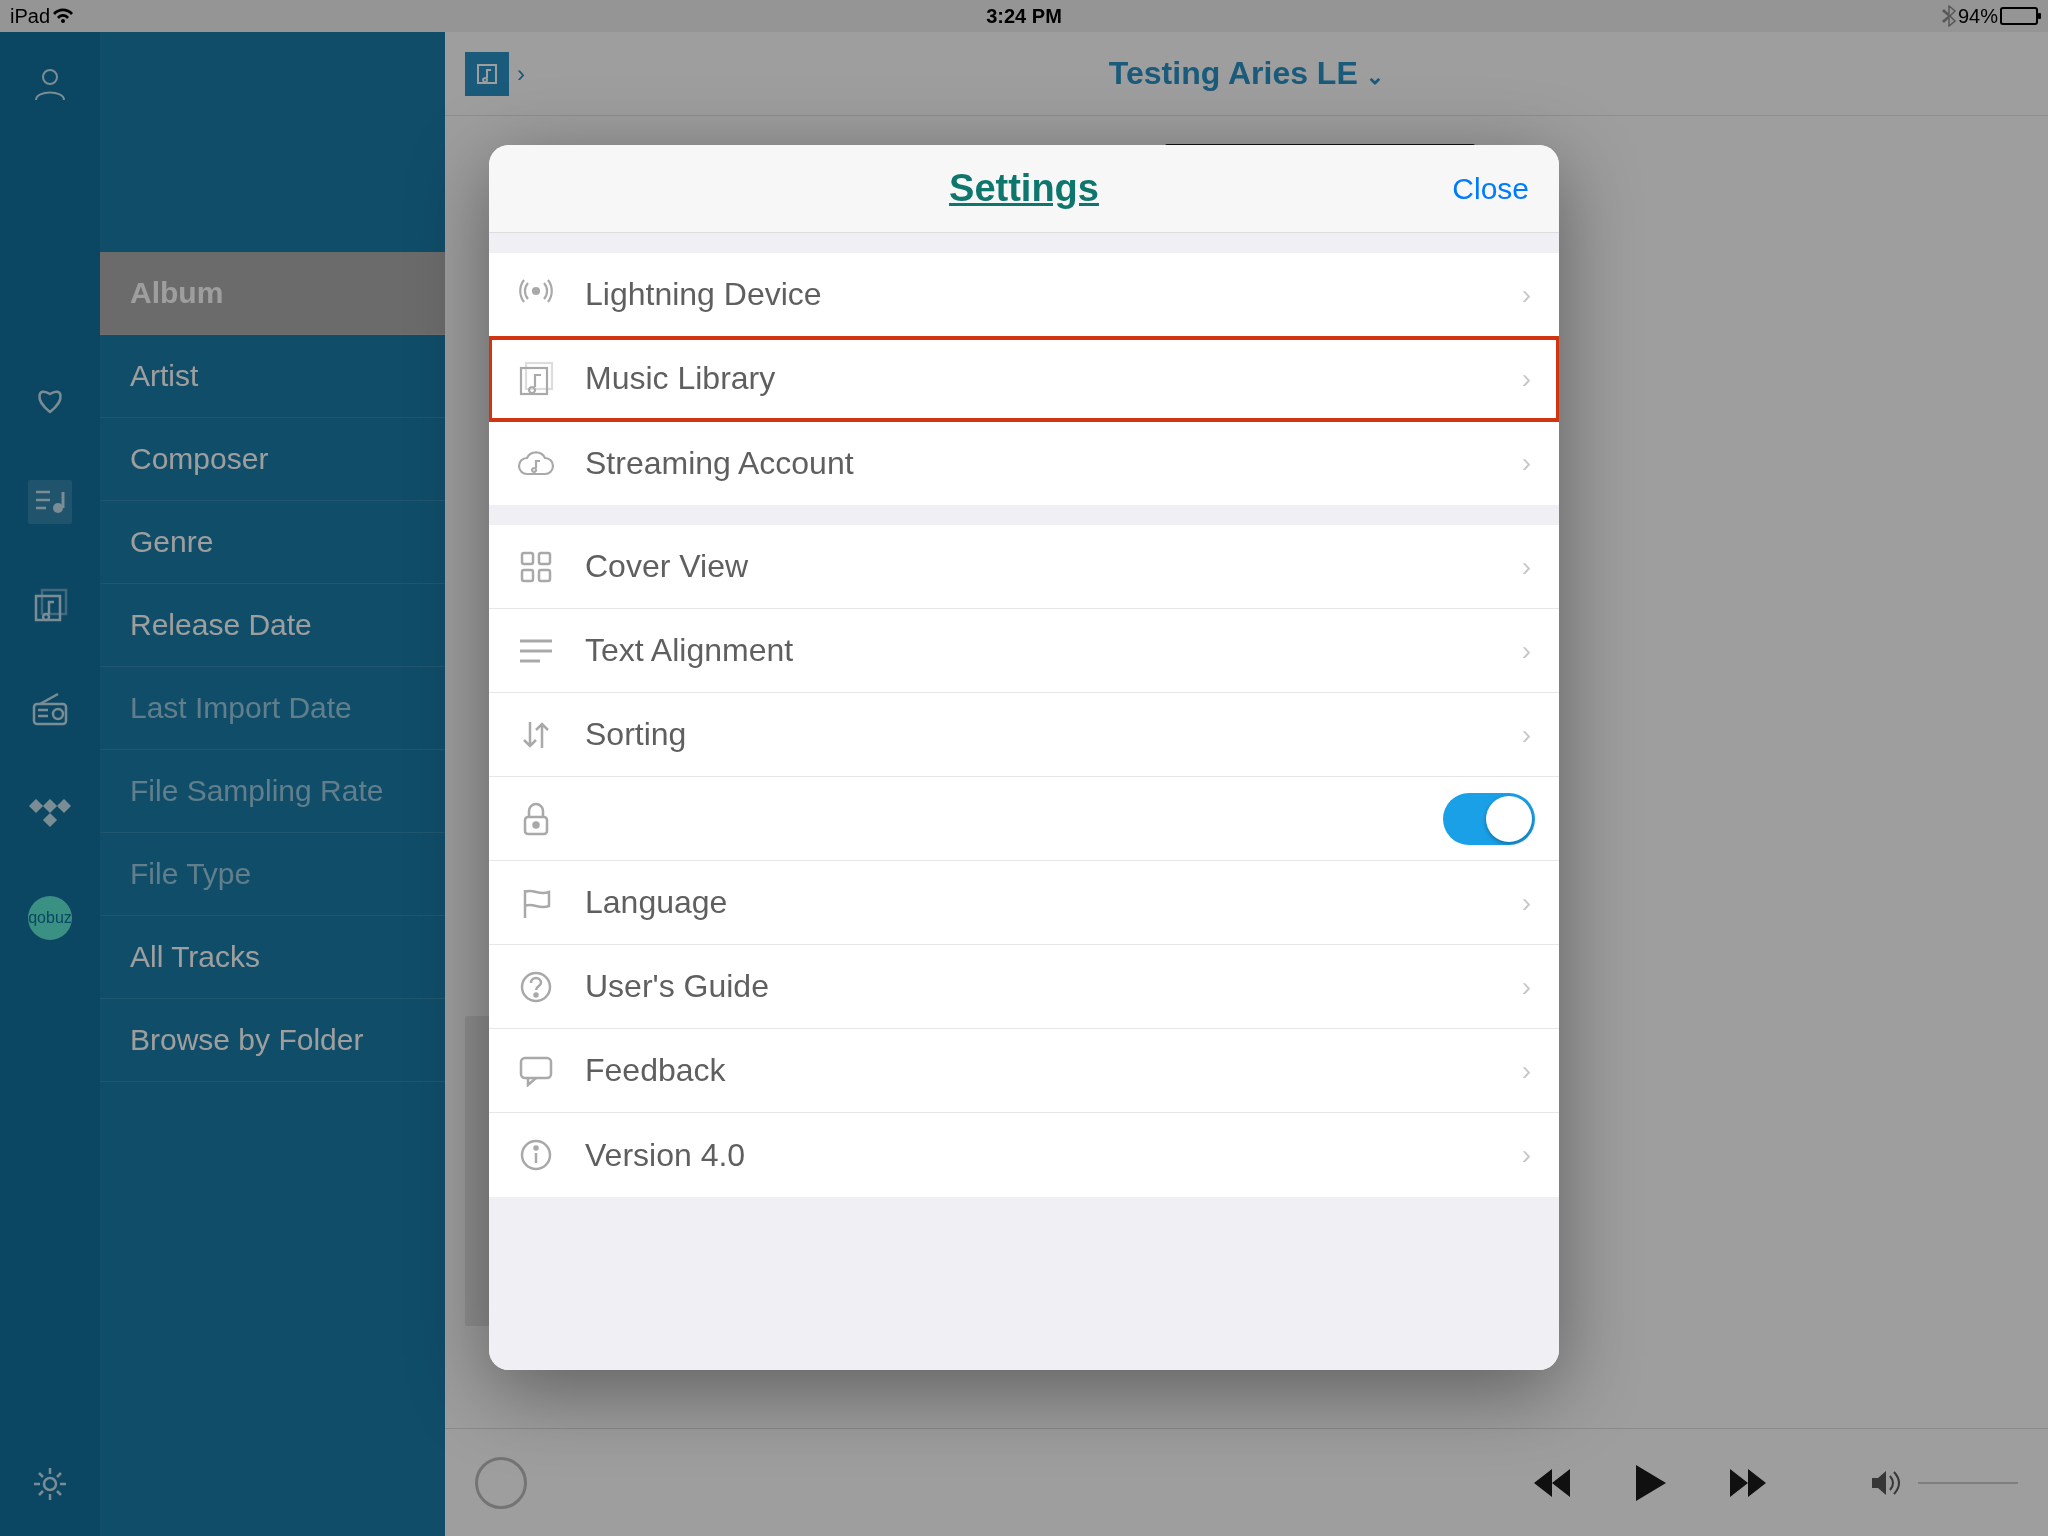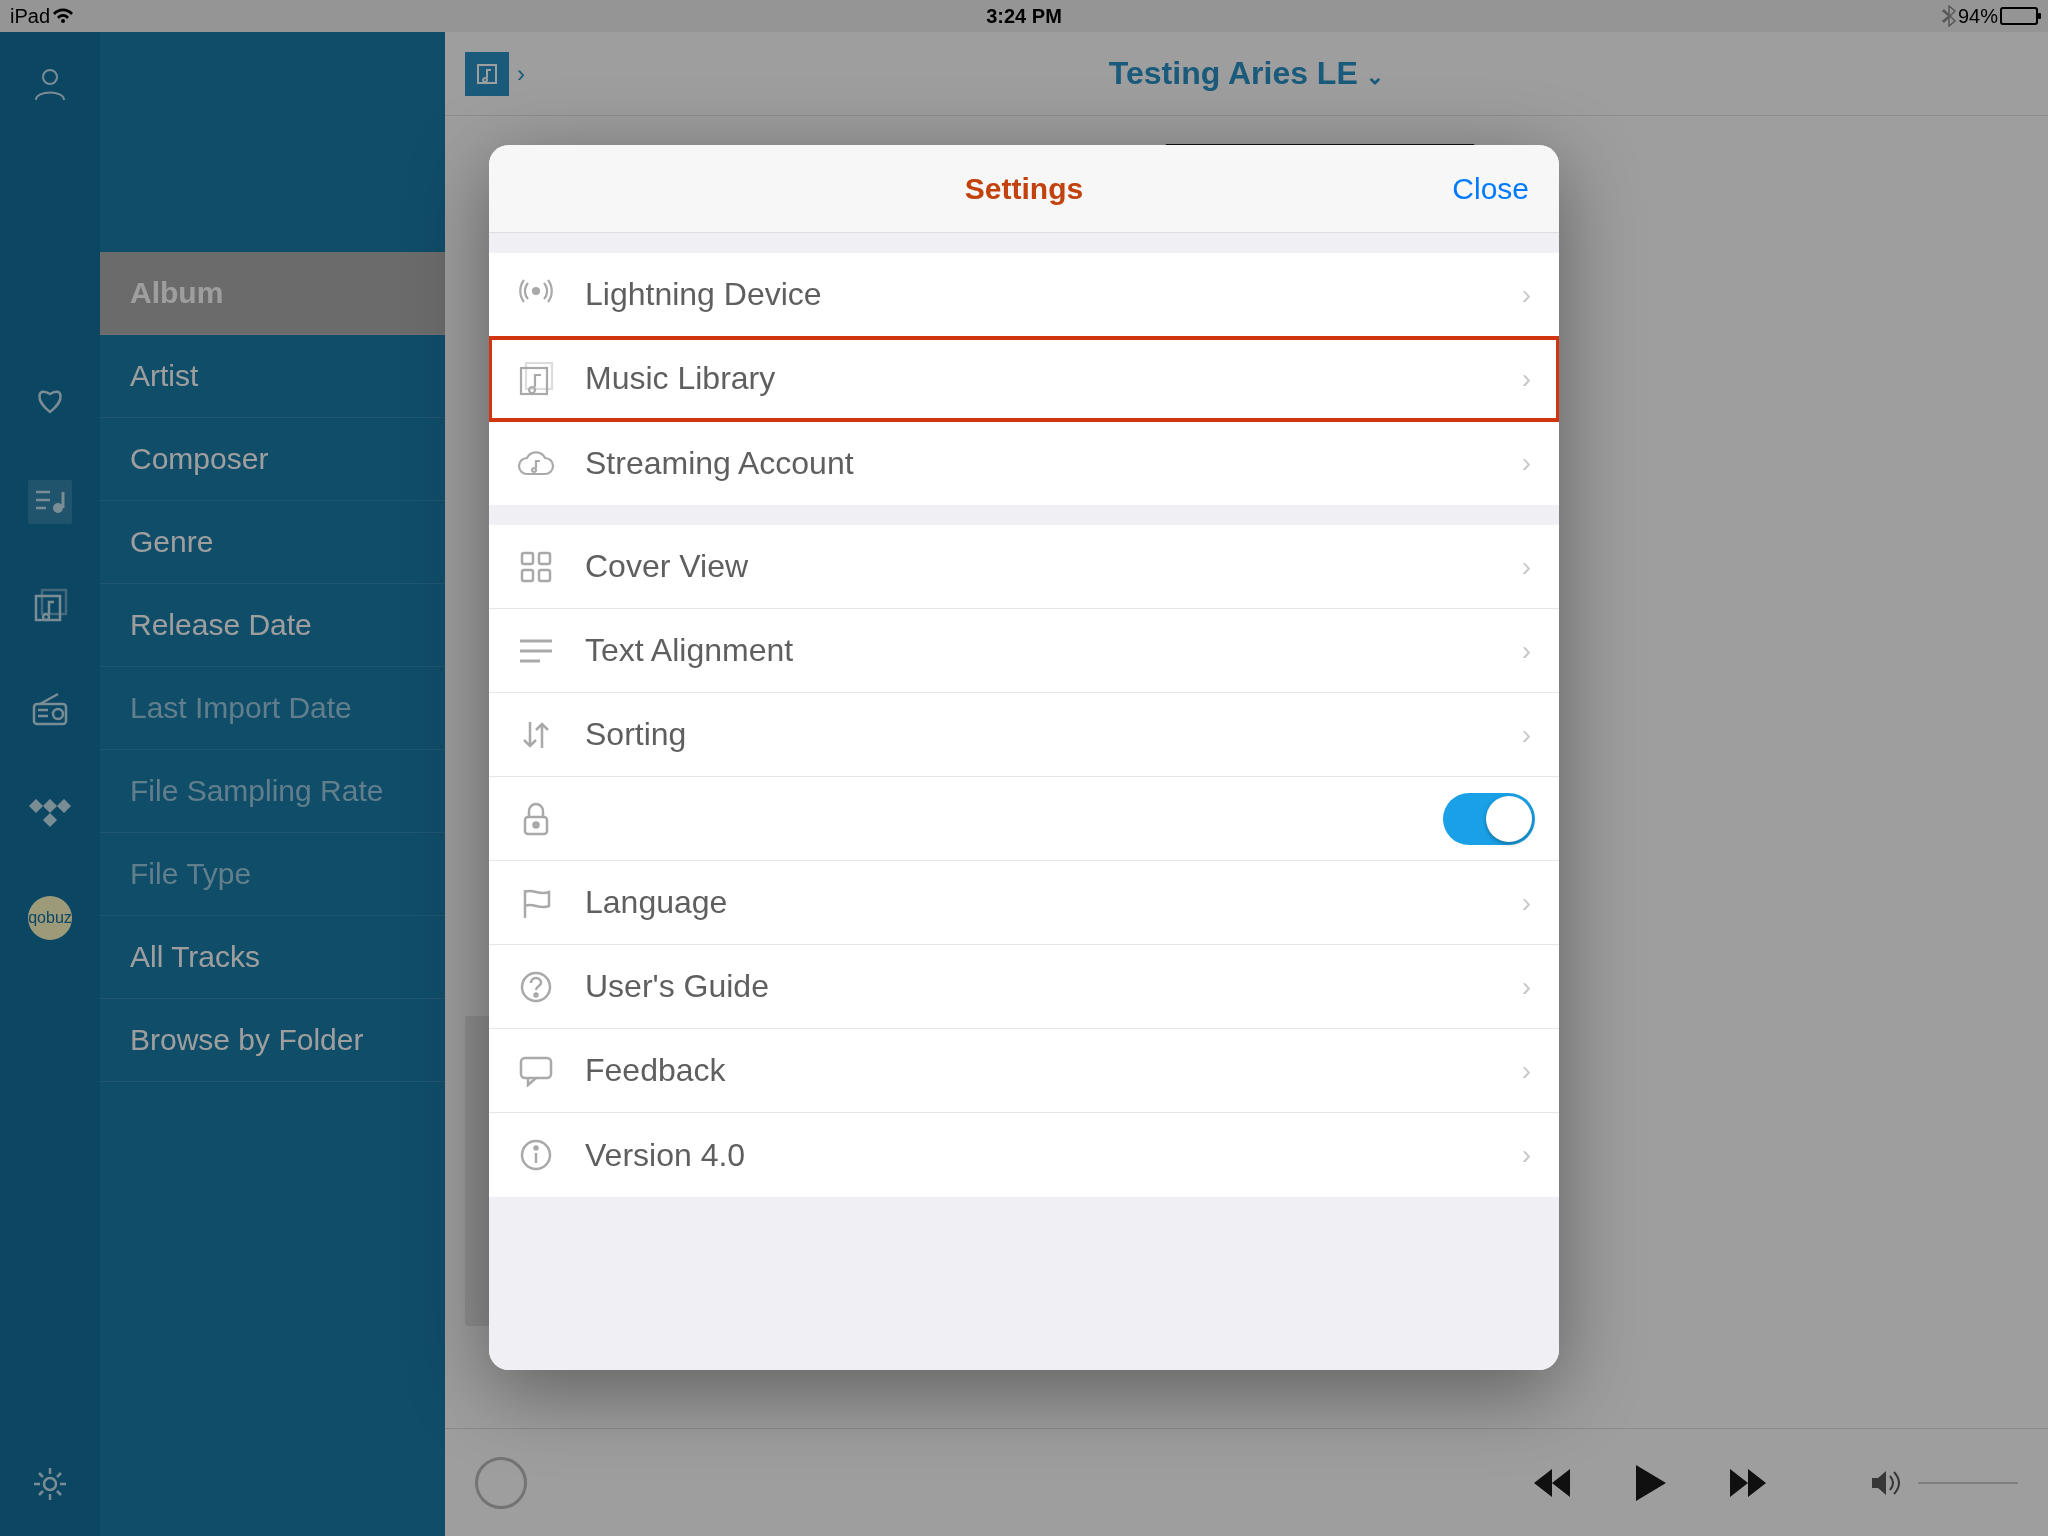--- a/index.html
+++ b/index.html
@@ -22,21 +22,21 @@
   display:flex;
 }
 .iconbar {
   width: 100px; background:#1272a0;
   display:flex; flex-direction:column; align-items:center;
   padding-top:30px; gap:60px; position:relative;
 }
 .iconbar .icn { width:44px; height:44px; color:#c6e2ef; display:flex; align-items:center; justify-content:center;}
 .iconbar .icn.selected { background:rgba(255,255,255,0.15); border-radius:2px; }
 .iconbar .gear { position:absolute; bottom:30px; }
-.qobuz-circle{ width:44px;height:44px;border-radius:22px;background:#fef9c3;color:#1272a0;display:flex;align-items:center;justify-content:center;font-size:16px;font-weight:500;}
+.qobuz-circle{ width:44px;height:44px;border-radius:22px;background:#5eead4;color:#1272a0;display:flex;align-items:center;justify-content:center;font-size:16px;font-weight:500;}
 .sidebar {
   width: 345px; background:#1a7daa; color:#fff;
   padding-top:220px;
 }
 .side-item {
   padding: 24px 30px; font-size: 30px; font-weight: 400;
   border-bottom: 1px solid rgba(255,255,255,0.12); color:#9bcbe1;
 }
 .side-item.active { background:#adadad; color:#333; font-weight:600; margin:0; }
 .side-item.enabled { color:#fff; }
@@ -64,21 +64,21 @@
   position:absolute; inset:0; background:rgba(0,0,0,0.38);
 }
 .modal{
   position:absolute; top:145px; left:50%; transform:translateX(-50%);
   width:1070px; height:1225px; background:#f2f2f2; border-radius:20px;
   box-shadow: 0 20px 80px rgba(0,0,0,0.4);
   overflow:hidden;
   display:flex; flex-direction:column;
 }
 .modal-head{ height:88px; background:#f7f7f7; border-bottom:1px solid #ddd; display:flex; align-items:center; position:relative;}
-.modal-head .title{ position:absolute; left:50%; transform:translateX(-50%); font-size:30px; font-weight:600; color:#c2410c;}
+.modal-head .title{ position:absolute; left:50%; transform:translateX(-50%); font-size:38px; font-weight:600; color:#0f766e;text-decoration:underline;}
 .modal-head .close{ position:absolute; right:30px; color:#007aff; font-size:30px; }
 .modal-body{ flex:1; overflow:auto; background:#efeff4;text-align:center;}
 .group{ background:#fff; margin-top:20px; }
 .row{ height:84px; display:flex; align-items:center; padding:0 26px; gap:28px;
   border-bottom:1px solid #e6e6e6; position:relative;}
 .row:last-child{border-bottom:none;}
 .row .icn{ width:42px; height:42px; color:#a9a9a9; display:flex;align-items:center;justify-content:center;}
 .row .label{ font-size:32px; color:#5f5f5f; font-weight:400;}
 .row .chev{ position:absolute; right:28px; color:#c8c8c8; font-size:28px;}
 .row.highlight{ outline:4px solid #d13410; outline-offset:-3px; z-index:2;}

